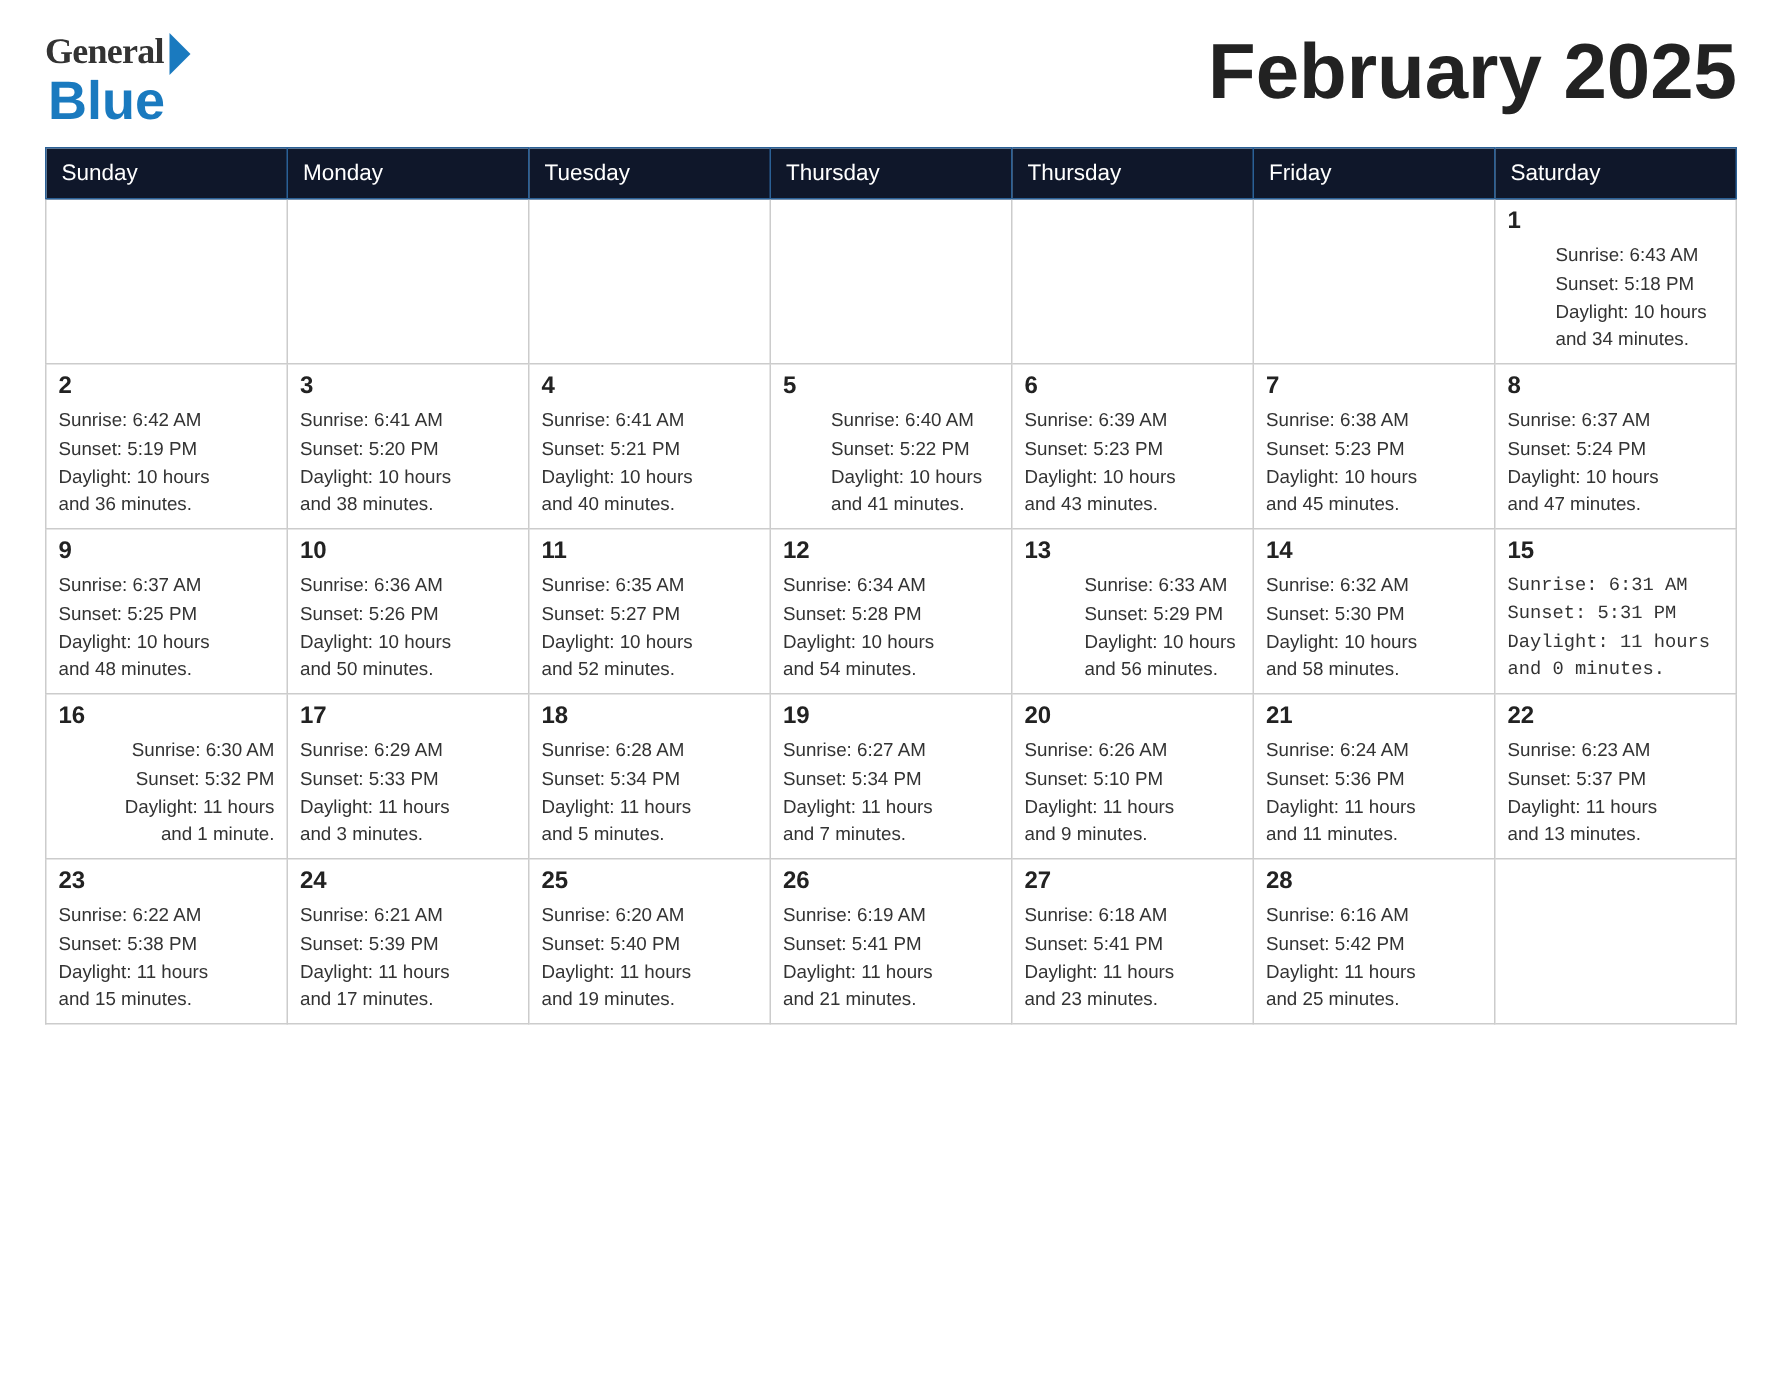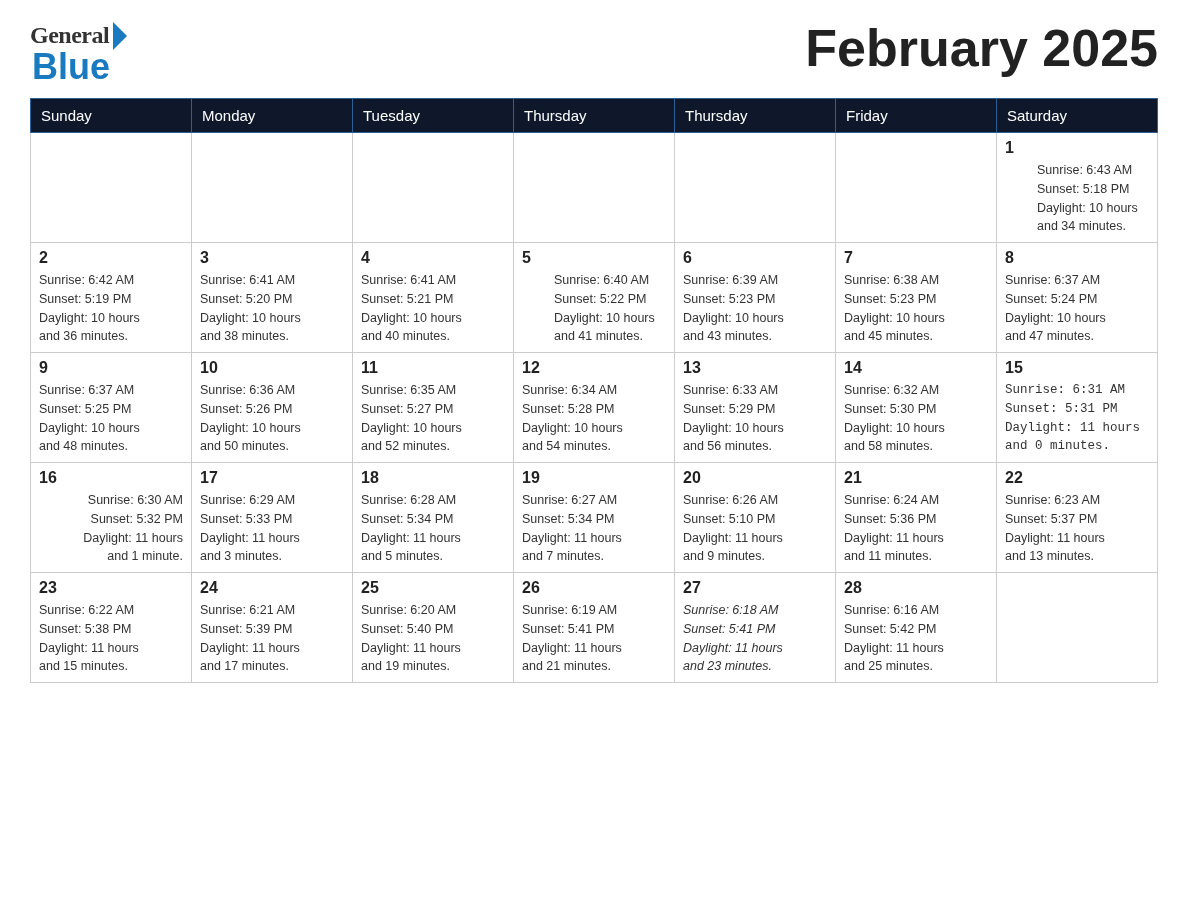--- a/index.html
+++ b/index.html
@@ -223,21 +223,21 @@
         </td>
         <td>
           <span class="day-number">12</span>
           <div class="day-info" style="white-space: pre-line;">Sunrise: 6:34 AM
 Sunset: 5:28 PM
 Daylight: 10 hours
 and 54 minutes.</div>
         </td>
         <td>
           <span class="day-number">13</span>
-          <div class="day-info" style="white-space: pre-line;">Sunrise: 6:33 AM
+          <div class="day-info" style="white-space: pre-line; margin-left: 40px;">Sunrise: 6:33 AM
 Sunset: 5:29 PM
 Daylight: 10 hours
 and 56 minutes.</div>
         </td>
         <td>
           <span class="day-number">14</span>
           <div class="day-info" style="white-space: pre-line;">Sunrise: 6:32 AM
 Sunset: 5:30 PM
 Daylight: 10 hours
 and 58 minutes.</div>
@@ -325,21 +325,21 @@
         </td>
         <td>
           <span class="day-number">26</span>
           <div class="day-info" style="white-space: pre-line;">Sunrise: 6:19 AM
 Sunset: 5:41 PM
 Daylight: 11 hours
 and 21 minutes.</div>
         </td>
         <td>
           <span class="day-number">27</span>
-          <div class="day-info" style="white-space: pre-line; font-style: italic;">Sunrise: 6:18 AM
+          <div class="day-info" style="white-space: pre-line;">Sunrise: 6:18 AM
 Sunset: 5:41 PM
 Daylight: 11 hours
 and 23 minutes.</div>
         </td>
         <td>
           <span class="day-number">28</span>
           <div class="day-info" style="white-space: pre-line;">Sunrise: 6:16 AM
 Sunset: 5:42 PM
 Daylight: 11 hours
 and 25 minutes.</div>

